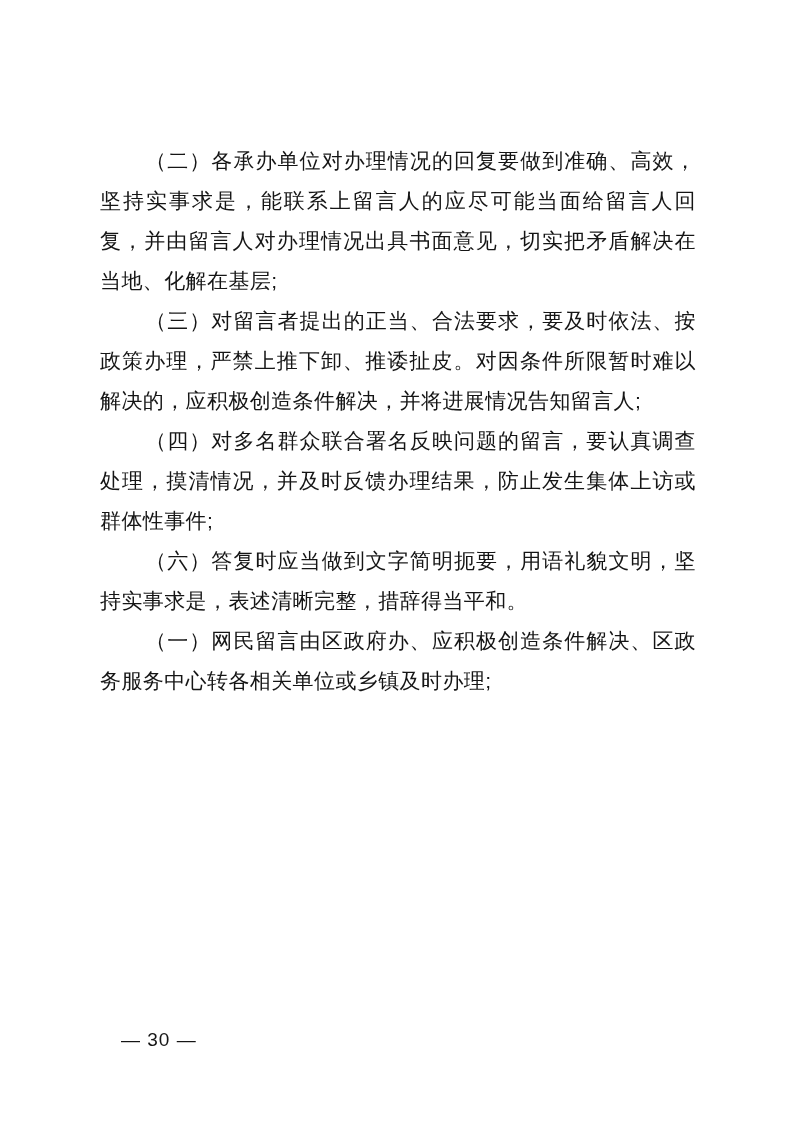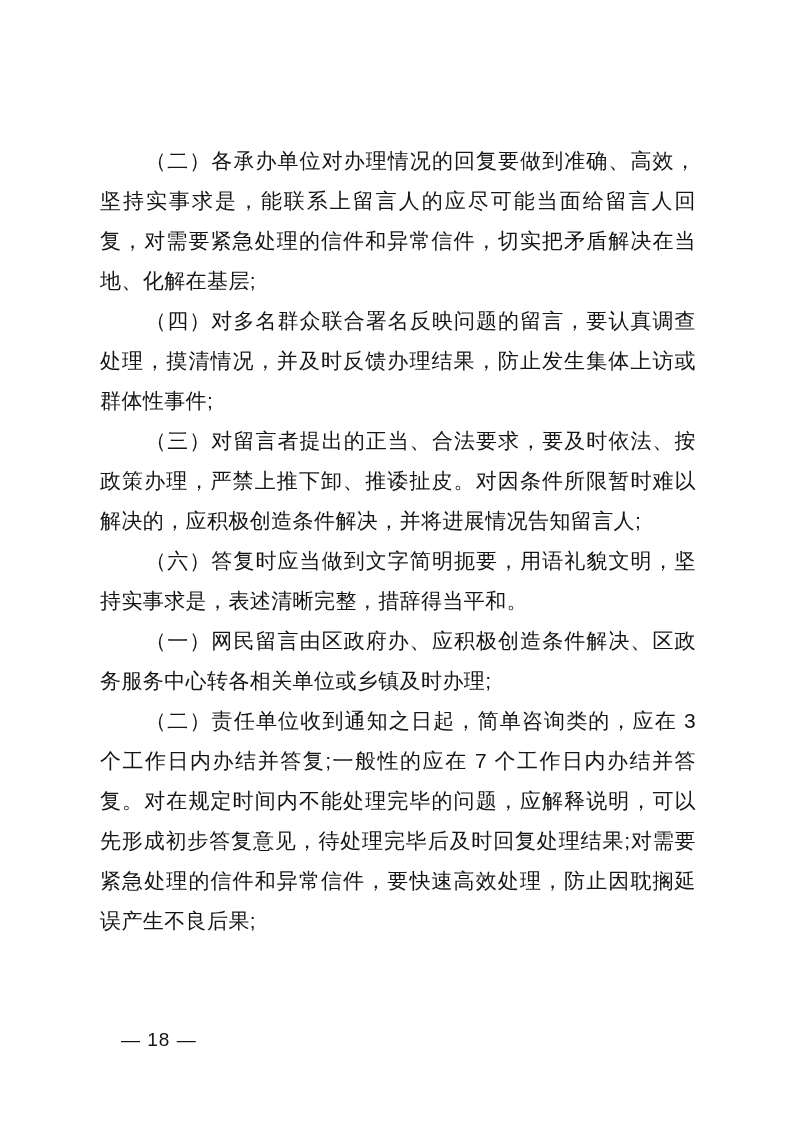--- a/index.html
+++ b/index.html
@@ -40,21 +40,20 @@
     line-height: 24px;
     letter-spacing: 1px;
     color: #151515;
   }
 </style>
 </head>
 <body>
 
 <div class="page">
   <div class="content">
-    <p>（二）各承办单位对办理情况的回复要做到准确、高效，坚持实事求是，能联系上留言人的应尽可能当面给留言人回复，对需要紧急处理的信件和异常信件，切实把矛盾解决在当地、化解在基层;</p>
+    <p>（二）各承办单位对办理情况的回复要做到准确、高效，坚持实事求是，能联系上留言人的应尽可能当面给留言人回复，并由留言人对办理情况出具书面意见，切实把矛盾解决在当地、化解在基层;</p>
+    <p>（三）对留言者提出的正当、合法要求，要及时依法、按政策办理，严禁上推下卸、推诿扯皮。对因条件所限暂时难以解决的，应积极创造条件解决，并将进展情况告知留言人;</p>
     <p>（四）对多名群众联合署名反映问题的留言，要认真调查处理，摸清情况，并及时反馈办理结果，防止发生集体上访或群体性事件;</p>
-    <p>（三）对留言者提出的正当、合法要求，要及时依法、按政策办理，严禁上推下卸、推诿扯皮。对因条件所限暂时难以解决的，应积极创造条件解决，并将进展情况告知留言人;</p>
     <p>（六）答复时应当做到文字简明扼要，用语礼貌文明，坚持实事求是，表述清晰完整，措辞得当平和。</p>
     <p>（一）网民留言由区政府办、应积极创造条件解决、区政务服务中心转各相关单位或乡镇及时办理;</p>
-    <p>（二）责任单位收到通知之日起，简单咨询类的，应在 3 个工作日内办结并答复;一般性的应在 7 个工作日内办结并答复。对在规定时间内不能处理完毕的问题，应解释说明，可以先形成初步答复意见，待处理完毕后及时回复处理结果;对需要紧急处理的信件和异常信件，要快速高效处理，防止因耽搁延误产生不良后果;</p>
   </div>
-  <div class="footer">— 18 —</div>
+  <div class="footer">— 30 —</div>
 </div>
 
 </body></html>

